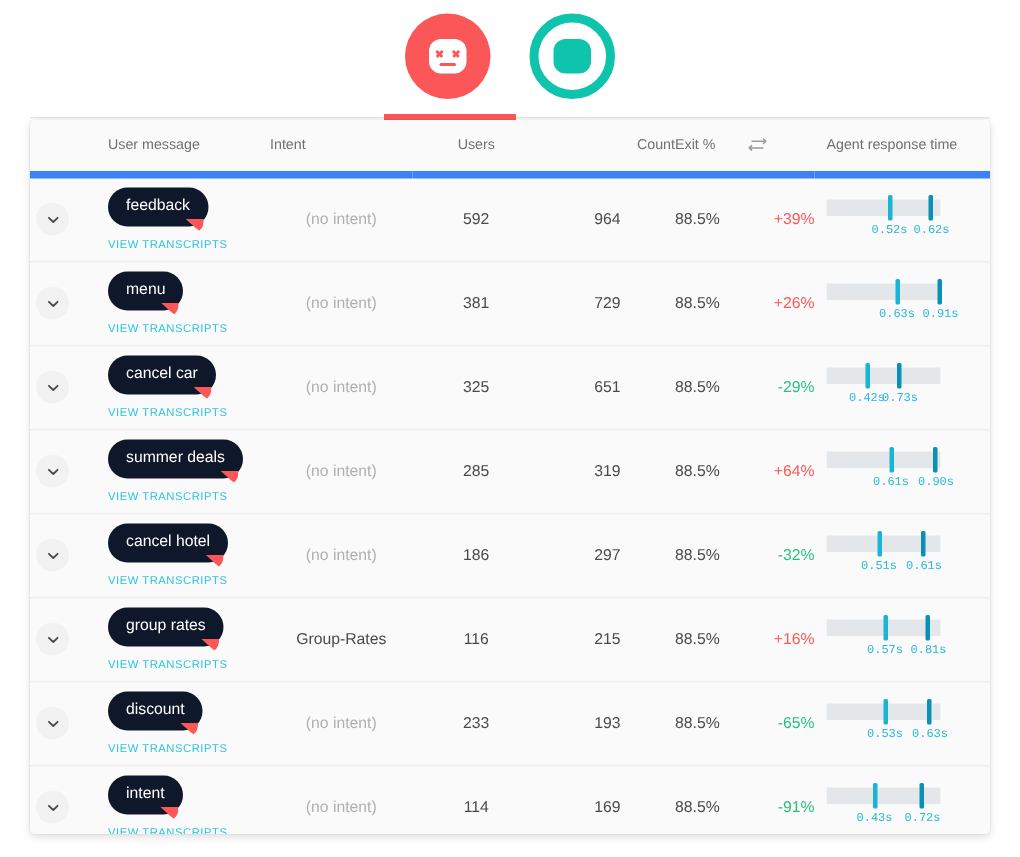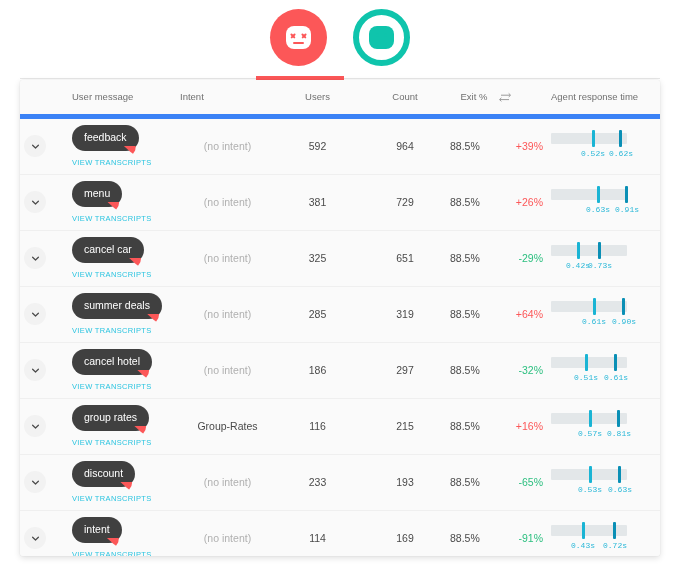--- a/index.html
+++ b/index.html
@@ -160,22 +160,22 @@
   .col-intent  { width: 95px; }
   .col-users   { width: 85px; }
   .col-count   { width: 90px; }
   .col-exit    { width: 48px; }
   .col-delta   { width: 45px; }
   .col-resp    { width: 117px; }
 
   .th-message { text-align: left; padding-left: 22px !important; }
   .th-intent  { text-align: left; margin-left: 36px; }
   .th-users   { text-align: center; }
-  .th-count   { text-align: center; }
-  .th-exit    { text-align: center; }
+  .th-count   { text-align: right; }
+  .th-exit    { text-align: left; }
   .th-delta   { text-align: left; }
   .th-resp    { text-align: left; padding-left: 8px !important; }
 
   .swap-icon {
     display: inline-block;
     width: 14px;
     height: 11px;
     position: relative;
     vertical-align: middle;
   }
@@ -220,21 +220,21 @@
     padding-left: 22px;
     height: 55px;
     display: flex;
     flex-direction: column;
     justify-content: center;
   }
   .bubble {
     position: relative;
     display: inline-block;
     align-self: flex-start;
-    background: #404040;
+    background: #0f172a;
     color: #ffffff;
     font-size: 10.5px;
     line-height: 1;
     padding: 7px 12px 8px 12px;
     border-radius: 13px;
     white-space: nowrap;
     cursor: pointer;
   }
   .bubble::after {
     content: "";

